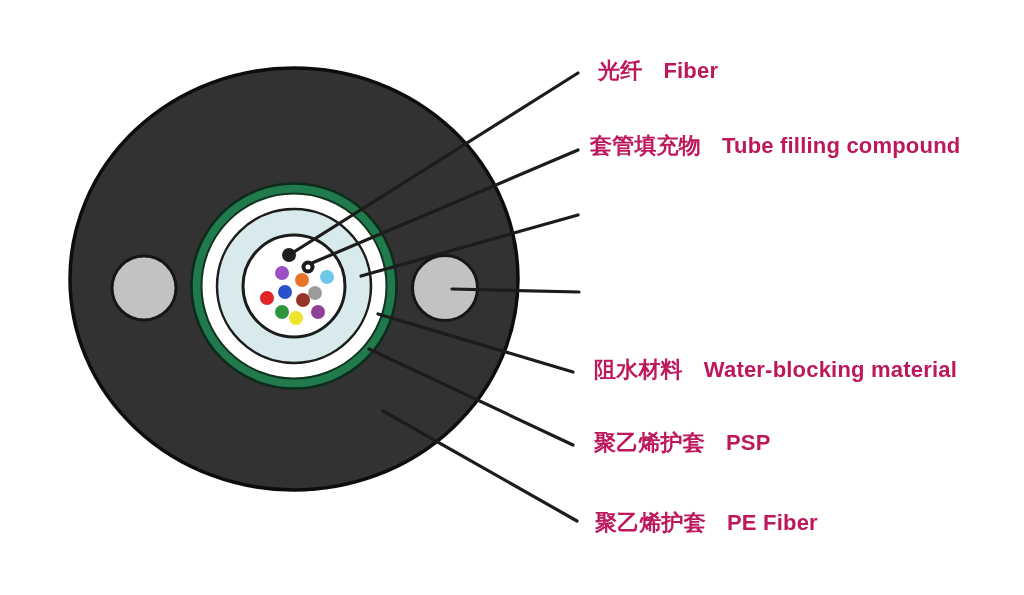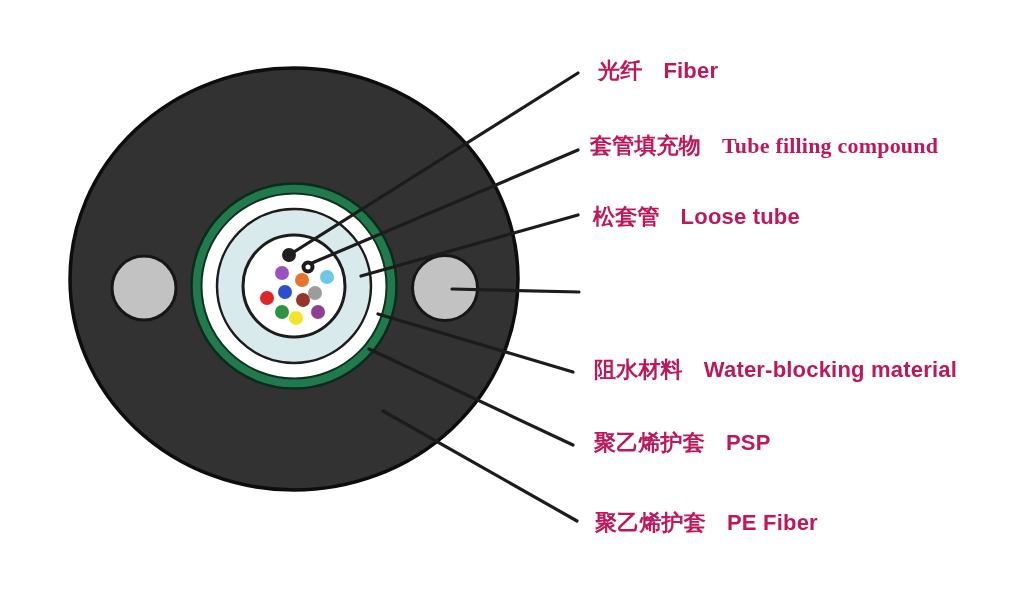--- a/index.html
+++ b/index.html
@@ -51,19 +51,18 @@
       <line x1="289" y1="255" x2="578" y2="73" stroke="#1c1c1c" stroke-width="3.2" stroke-linecap="round"></line>
       <line x1="312" y1="263" x2="578" y2="150" stroke="#1c1c1c" stroke-width="3.2" stroke-linecap="round"></line>
       <line x1="361" y1="276" x2="578" y2="215" stroke="#1c1c1c" stroke-width="3.2" stroke-linecap="round"></line>
       <line x1="452" y1="289" x2="579" y2="292" stroke="#1c1c1c" stroke-width="3.2" stroke-linecap="round"></line>
       <line x1="378" y1="314" x2="573" y2="372" stroke="#1c1c1c" stroke-width="3.2" stroke-linecap="round"></line>
       <line x1="369" y1="349" x2="573" y2="445" stroke="#1c1c1c" stroke-width="3.2" stroke-linecap="round"></line>
       <line x1="383" y1="411" x2="577" y2="521" stroke="#1c1c1c" stroke-width="3.2" stroke-linecap="round"></line>
     </svg>
   <div class="labels-layer">
       <div class="label" style="left: 598px; top: 55px;"><span class="zh">光纤</span><span class="en">Fiber</span></div>
-      <div class="label" style="left: 590px; top: 130px; font-family: Liberation Serif, serif;"><span class="zh">套管填充物</span><span class="en">Tube filling compound</span></div>
-      <div class="label" style="left: 593px; top: 201px;"><span class="zh">松套管</span><span class="en">Loose tube</span></div>
+      <div class="label" style="left: 590px; top: 130px;"><span class="zh">套管填充物</span><span class="en">Tube filling compound</span></div>
       <div class="label" style="left: 594px; top: 354px;"><span class="zh">阻水材料</span><span class="en">Water-blocking material</span></div>
       <div class="label" style="left: 594px; top: 427px;"><span class="zh">聚乙烯护套</span><span class="en">PSP</span></div>
       <div class="label" style="left: 595px; top: 507px;"><span class="zh">聚乙烯护套</span><span class="en">PE Fiber</span></div>
     </div>
 </div>
 
 </body></html>

